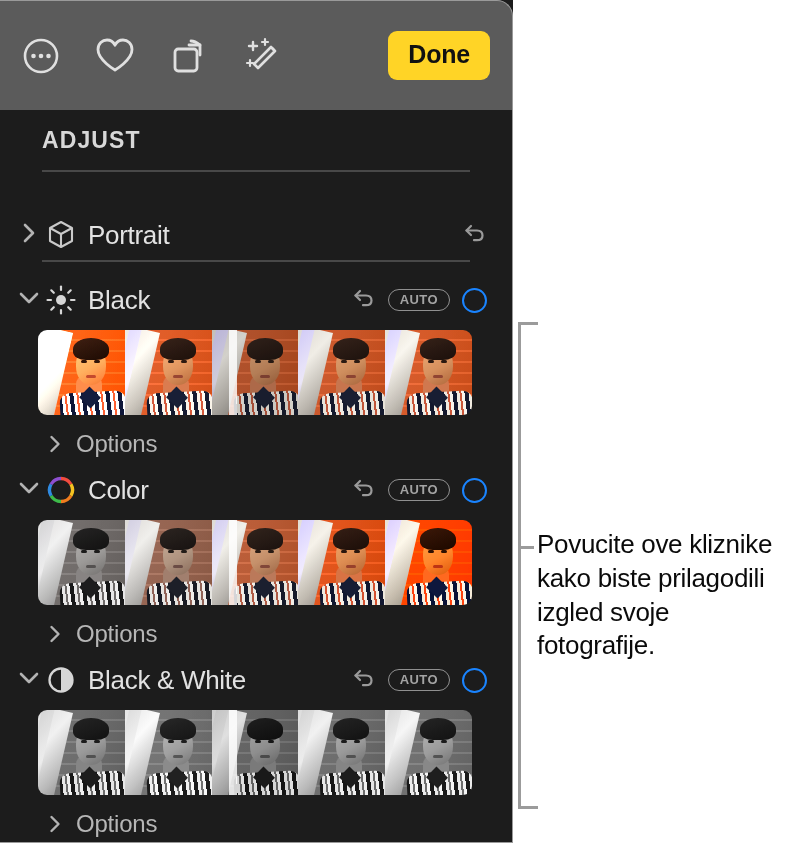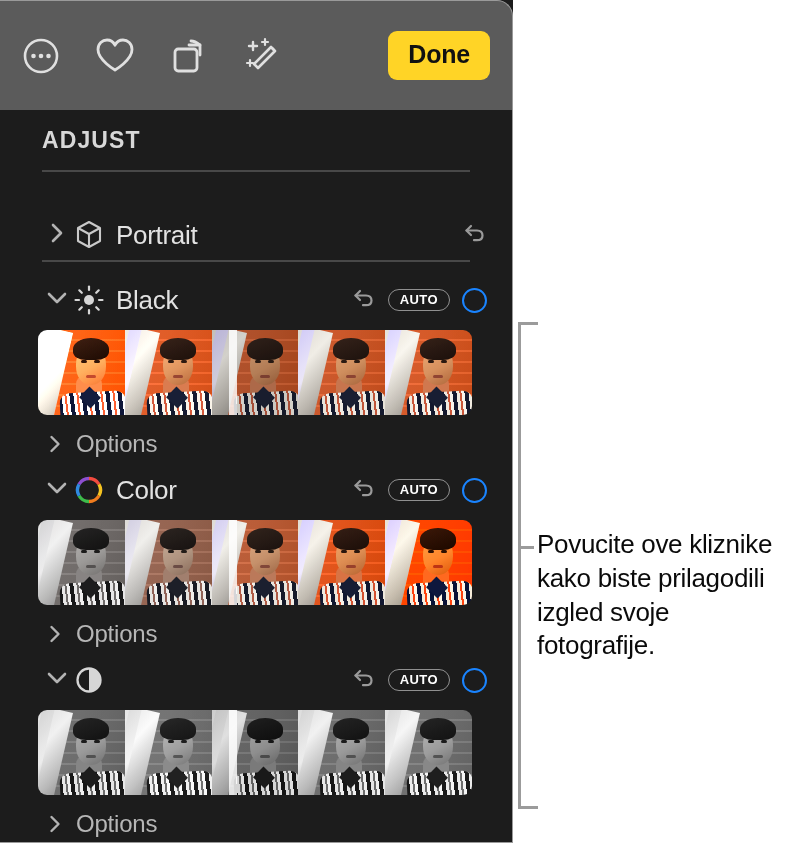--- a/index.html
+++ b/index.html
@@ -77,21 +77,20 @@
     background:#484848;
   }
   #divider-1{top:170px;}
   #divider-2{top:260px;}
 
   
   .section-row{
     position:absolute; left:0; width:513px; height:44px;
     display:flex; align-items:center;
     box-sizing:border-box;
-    padding-left:28px;
   }
   .disclosure{
     width:30px; margin-left:14px;
     display:flex; align-items:center; justify-content:center;
     cursor:pointer;
   }
   .sec-icon{
     width:34px; display:flex; align-items:center; justify-content:center;
   }
   .sec-label{
@@ -100,21 +99,21 @@
     white-space:nowrap;
   }
   .row-right{
     margin-left:auto; display:flex; align-items:center;
     gap:12px; padding-right:26px;
   }
   .undo-btn{cursor:pointer; display:flex; align-items:center;}
   .auto-pill{
     border:1.6px solid #909090;
     border-radius:11px;
-    color:#ffffff;
+    color:#a3a3a3;
     font-size:13px; font-weight:bold; letter-spacing:0.4px;
     padding:3px 11px 4px 11px;
     line-height:1;
     cursor:pointer; user-select:none;
   }
   .toggle-ring{
     width:25px; height:25px; border-radius:50%;
     border:2.6px solid #1a84ff;
     box-sizing:border-box;
     cursor:pointer;
@@ -569,20 +568,21 @@
           <path d="M3 4 L11 12 L19 4" fill="none" stroke="#b3b3b3" stroke-width="2.6" stroke-linecap="round" stroke-linejoin="round"></path>
         </svg>
       </span>
     </div>
     <div class="sec-icon">
       <svg width="30" height="30" viewBox="0 0 30 30">
         <circle cx="15" cy="15" r="11.5" fill="none" stroke="#d6d6d6" stroke-width="2.3"></circle>
         <path d="M15 3.5 A11.5 11.5 0 0 1 15 26.5 Z" fill="#d6d6d6"></path>
       </svg>
     </div>
+    <div class="sec-label">Black &amp; White</div>
     <div class="row-right">
       <span class="undo-btn">
         <span>
           <svg width="24" height="24" viewBox="0 0 24 24">
             <path d="M8 5 L3.5 9.5 L8 14" fill="none" stroke="#9a9a9a" stroke-width="2.2" stroke-linecap="round" stroke-linejoin="round"></path>
             <path d="M3.5 9.5 L14 9.5 C17.6 9.5 19.5 11.6 19.5 14.4 C19.5 17.2 17.6 19.2 14 19.2 L11 19.2" fill="none" stroke="#9a9a9a" stroke-width="2.2" stroke-linecap="round"></path>
           </svg>
         </span>
       </span>
       <span class="auto-pill">AUTO</span>

